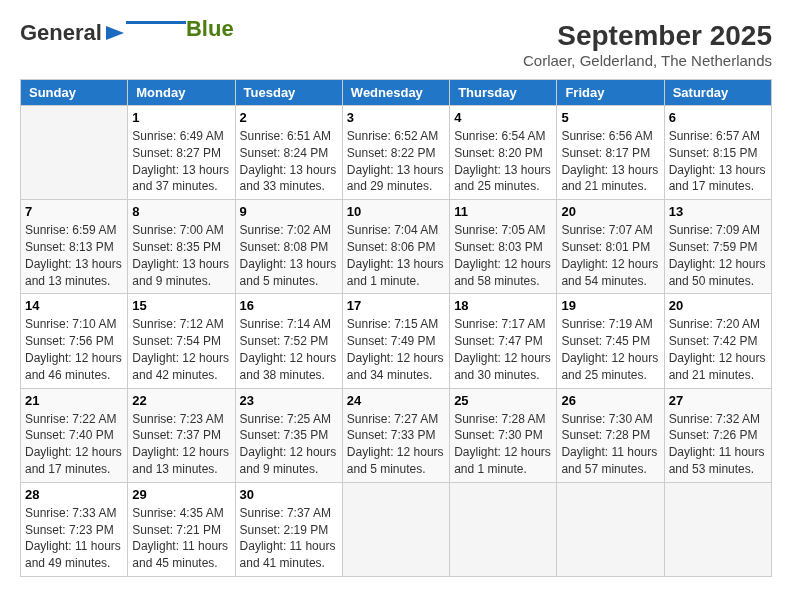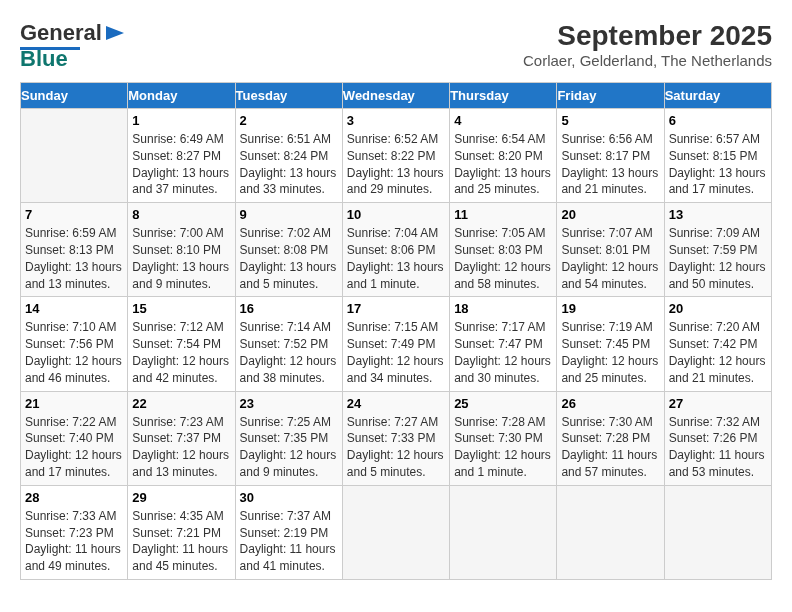--- a/index.html
+++ b/index.html
@@ -11,21 +11,20 @@
       padding: 20px;
     }
     .header {
       display: flex;
       justify-content: space-between;
       align-items: flex-start;
       margin-bottom: 10px;
     }
     .logo {
       display: flex;
-      flex-direction: column;
       align-items: flex-start;
     }
     .title-block {
       text-align: right;
     }
     .month-title {
       font-size: 28px;
       font-weight: bold;
       color: #333;
     }
@@ -34,21 +33,21 @@
       color: #555;
     }
     table {
       width: 100%;
       border-collapse: collapse;
       font-size: 11px;
     }
     thead tr th {
       background: #2176c7;
       color: #fff;
-      padding: 5px 0;
+      padding: 5px 8px;
       text-align: left;
       font-size: 13px;
       font-weight: bold;
       border: 1px solid #ccc;
     }
     tbody tr td {
       border: 1px solid #ccc;
       vertical-align: top;
       padding: 4px 4px;
       min-height: 80px;
@@ -77,21 +76,21 @@
 
 <div class="header">
   <div class="logo">
     <div style="display:flex; align-items:center;">
       <span style="font-size:22px; font-weight:bold; color:#333;">General</span>
       <svg width="22" height="22" viewBox="0 0 22 22" style="margin-left:2px;">
         <polygon points="2,4 20,11 2,18" fill="#1a6bbf"></polygon>
       </svg>
     </div>
     <div style="width:60px; height:3px; background:#1a6bbf; margin-top:1px;"></div>
-    <span style="font-size:22px; font-weight:bold; color:#0f766e; margin-top:-4px;">Blue</span>
+    <span style="font-size:22px; font-weight:bold; color:#4d7c0f; margin-top:-4px;">Blue</span>
   </div>
   <div class="title-block">
     <div class="month-title">September 2025</div>
     <div class="subtitle">Corlaer, Gelderland, The Netherlands</div>
   </div>
 </div>
 
 <table>
   <thead>
     <tr>
@@ -162,21 +161,21 @@
           <div class="day-info">
             <div>Sunrise: 6:59 AM</div>
             <div>Sunset: 8:13 PM</div>
             <div>Daylight: 13 hours and 13 minutes.</div>
           </div>
         </td>
         <td>
           <span class="day-num">8</span>
           <div class="day-info">
             <div>Sunrise: 7:00 AM</div>
-            <div>Sunset: 8:10 PM</div>
+            <div>Sunset: 8:35 PM</div>
             <div>Daylight: 13 hours and 9 minutes.</div>
           </div>
         </td>
         <td>
           <span class="day-num">9</span>
           <div class="day-info">
             <div>Sunrise: 7:02 AM</div>
             <div>Sunset: 8:08 PM</div>
             <div>Daylight: 13 hours and 5 minutes.</div>
           </div>

